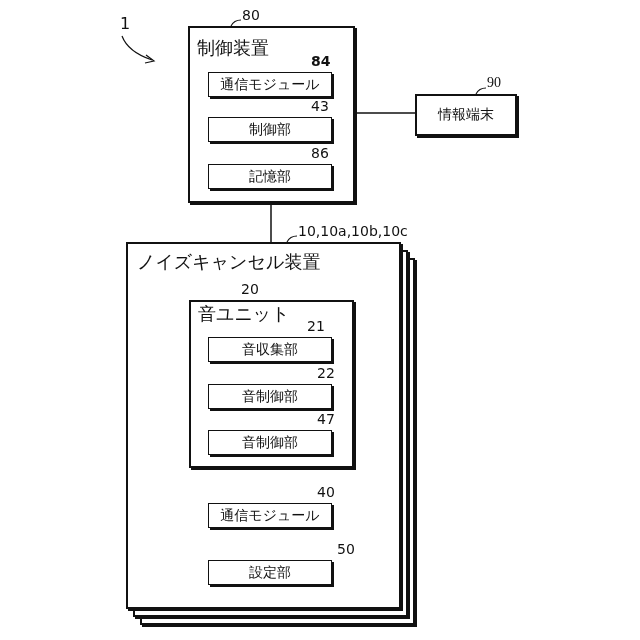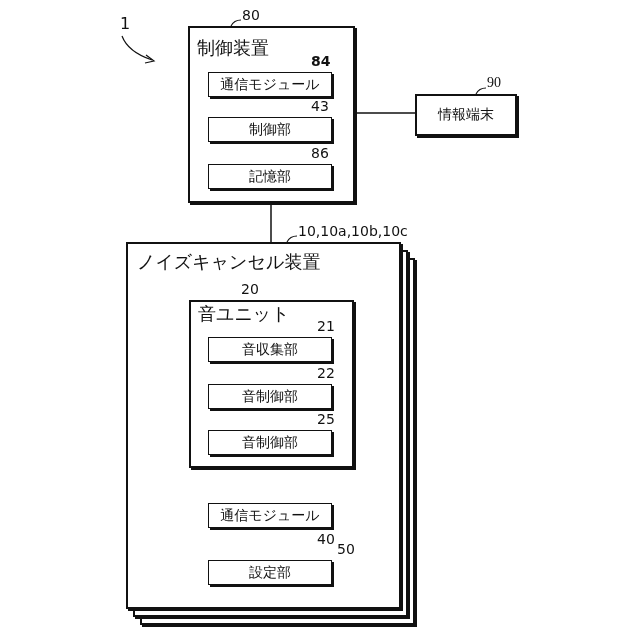--- a/index.html
+++ b/index.html
@@ -67,36 +67,36 @@
   </div>
 
 <div class="box" style="left:126px;top:242px;width:275px;height:367px;"></div>
 <span class="ref" style="left:298px;top:223px;">10,10a,10b,10c</span>
 <span class="title" style="left:137px;top:250px;">ノイズキャンセル装置</span>
 
 <div class="box" style="left:189px;top:300px;width:165px;height:168px;"></div>
 <span class="ref" style="left:241px;top:281px;">20</span>
 <span class="title" style="left:198px;top:302px;">音ユニット</span>
 
-<span class="ref" style="left:317px;top:318px;">21</span>
+<span class="ref" style="left:307px;top:318px;">21</span>
 <div class="inner" style="left:208px;top:337px;width:124px;height:25px;">
     <span>音収集部</span>
   </div>
 
 <span class="ref" style="left:317px;top:365px;">22</span>
 <div class="inner" style="left:208px;top:384px;width:124px;height:25px;">
     <span>音制御部</span>
   </div>
 
-<span class="ref" style="left:317px;top:411px;">25</span>
+<span class="ref" style="left:317px;top:411px;">47</span>
 <div class="inner" style="left:208px;top:430px;width:124px;height:25px;">
     <span>音制御部</span>
   </div>
 
-<span class="ref" style="left:317px;top:484px;margin-top:47px;">40</span>
+<span class="ref" style="left:317px;top:484px;">40</span>
 <div class="inner" style="left:208px;top:503px;width:124px;height:25px;">
     <span>通信モジュール</span>
   </div>
 
 <span class="ref" style="left:317px;top:541px;margin-left:20px;">50</span>
 <div class="inner" style="left:208px;top:560px;width:124px;height:25px;">
     <span>設定部</span>
   </div>
 
 </body></html>

